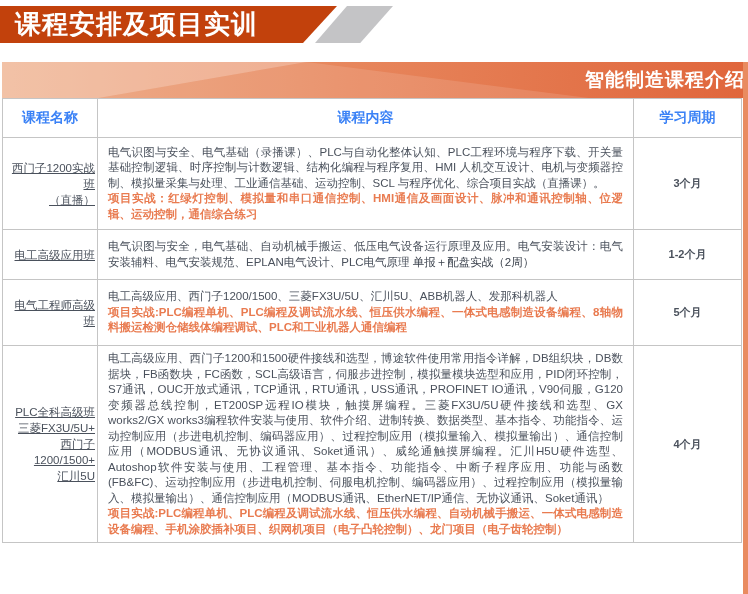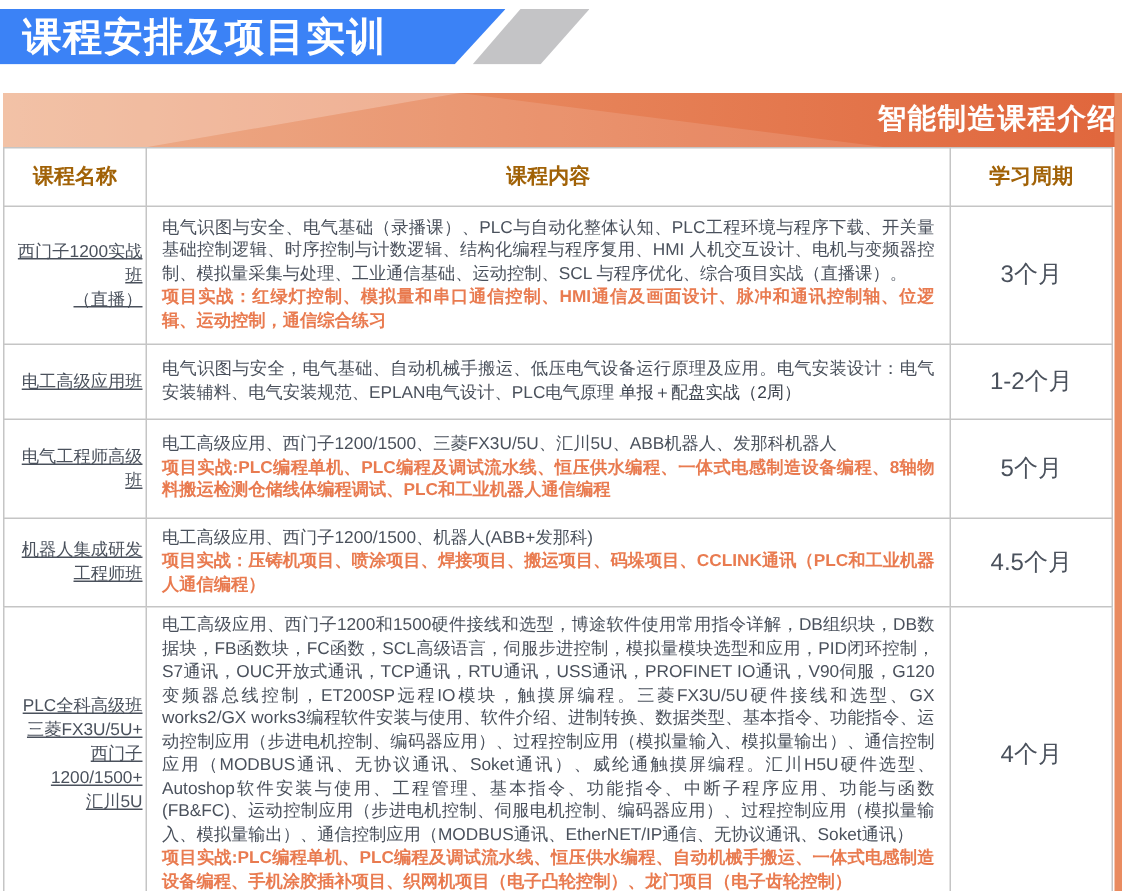--- a/index.html
+++ b/index.html
@@ -3,21 +3,21 @@
 <meta charset="utf-8">
 <style>
   html,body{margin:0;padding:0;background:#fff;}
   .page{
     position:relative;width:748px;height:594px;overflow:hidden;background:#ffffff;
     font-family:"Liberation Sans","DejaVu Sans",sans-serif;
   }
   
   .banner{
     position:absolute;left:0;top:6px;width:337px;height:37px;
-    background:#3b82f6;
+    background:#c2410c;
     clip-path:polygon(0 0,337px 0,303px 100%,0 100%);
     display:flex;align-items:center;
   }
   .banner-text{
     color:#ffffff;font-size:26px;font-weight:bold;letter-spacing:1px;
     padding-left:15px;line-height:37px;white-space:nowrap;
   }
   .banner-gray{
     position:absolute;left:315px;top:6px;width:78px;height:37px;
     background:#C4C4C6;
@@ -54,31 +54,31 @@
     position:absolute;left:2px;top:98px;width:739px;
     border-collapse:collapse;table-layout:fixed;background:#ffffff;
   }
   .course-table col.c-name{width:95px;}
   .course-table col.c-content{width:536px;}
   .course-table col.c-period{width:108px;}
   .course-table th,.course-table td{
     border:1px solid #C5C5C5;vertical-align:middle;background:#ffffff;
   }
   .course-table th{
-    height:36px;font-size:14px;font-weight:bold;color:#a16207;text-align:center;
+    height:36px;font-size:14px;font-weight:bold;color:#3b82f6;text-align:center;
   }
   td.name-cell{
     text-align:right;font-size:11.5px;line-height:16px;color:#4A515C;
     white-space:pre-line;padding:2px;text-decoration:underline;
   }
   td.content-cell{
     padding:5px 10px;font-size:11.5px;line-height:15.5px;color:#4A515C;
     text-align:justify;
   }
-  td.period-cell{text-align:center;font-size:16px;color:#4A515C;}
+  td.period-cell{text-align:center;font-size:11px;color:#4A515C;font-weight:bold;}
   .content-bold{font-weight:normal;color:#3A414C;}
   .project-text{color:#E97B50;font-weight:bold;}
 </style>
 </head>
 <body>
 
 <div class="page">
 
   <div class="banner">
     <span class="banner-text">课程安排及项目实训</span>
@@ -126,29 +126,20 @@
 
     <tr style="height:66px;">
       <td class="name-cell">电气工程师高级班</td>
       <td class="content-cell">
         <span>电工高级应用、西门子1200/1500、三菱FX3U/5U、汇川5U、ABB机器人、发那科机器人</span>
         <div class="project-text">项目实战:PLC编程单机、PLC编程及调试流水线、恒压供水编程、一体式电感制造设备编程、8轴物料搬运检测仓储线体编程调试、PLC和工业机器人通信编程</div>
       </td>
       <td class="period-cell">5个月</td>
     </tr>
 
-    <tr style="height:59px;">
-      <td class="name-cell">机器人集成研发
-工程师班</td>
-      <td class="content-cell">
-        <span>电工高级应用、西门子1200/1500、机器人(ABB+发那科)</span>
-        <div class="project-text">项目实战：压铸机项目、喷涂项目、焊接项目、搬运项目、码垛项目、CCLINK通讯（PLC和工业机器人通信编程）</div>
-      </td>
-      <td class="period-cell">4.5个月</td>
-    </tr>
 
     <tr style="height:182px;">
       <td class="name-cell">PLC全科高级班
 三菱FX3U/5U+
 西门子1200/1500+
 汇川5U</td>
       <td class="content-cell">
         <span>电工高级应用、西门子1200和1500硬件接线和选型，博途软件使用常用指令详解，DB组织块，DB数据块，FB函数块，FC函数，SCL高级语言，伺服步进控制，模拟量模块选型和应用，PID闭环控制，S7通讯，OUC开放式通讯，TCP通讯，RTU通讯，USS通讯，PROFINET IO通讯，V90伺服，G120变频器总线控制，ET200SP远程IO模块，触摸屏编程。三菱FX3U/5U硬件接线和选型、GX works2/GX works3编程软件安装与使用、软件介绍、进制转换、数据类型、基本指令、功能指令、运动控制应用（步进电机控制、编码器应用）、过程控制应用（模拟量输入、模拟量输出）、通信控制应用（MODBUS通讯、无协议通讯、Soket通讯）、威纶通触摸屏编程。汇川H5U硬件选型、Autoshop软件安装与使用、工程管理、基本指令、功能指令、中断子程序应用、功能与函数(FB&amp;FC)、运动控制应用（步进电机控制、伺服电机控制、编码器应用）、过程控制应用（模拟量输入、模拟量输出）、通信控制应用（MODBUS通讯、EtherNET/IP通信、无协议通讯、Soket通讯）</span>
         <div class="project-text">项目实战:PLC编程单机、PLC编程及调试流水线、恒压供水编程、自动机械手搬运、一体式电感制造设备编程、手机涂胶插补项目、织网机项目（电子凸轮控制）、龙门项目（电子齿轮控制）</div>
       </td>

